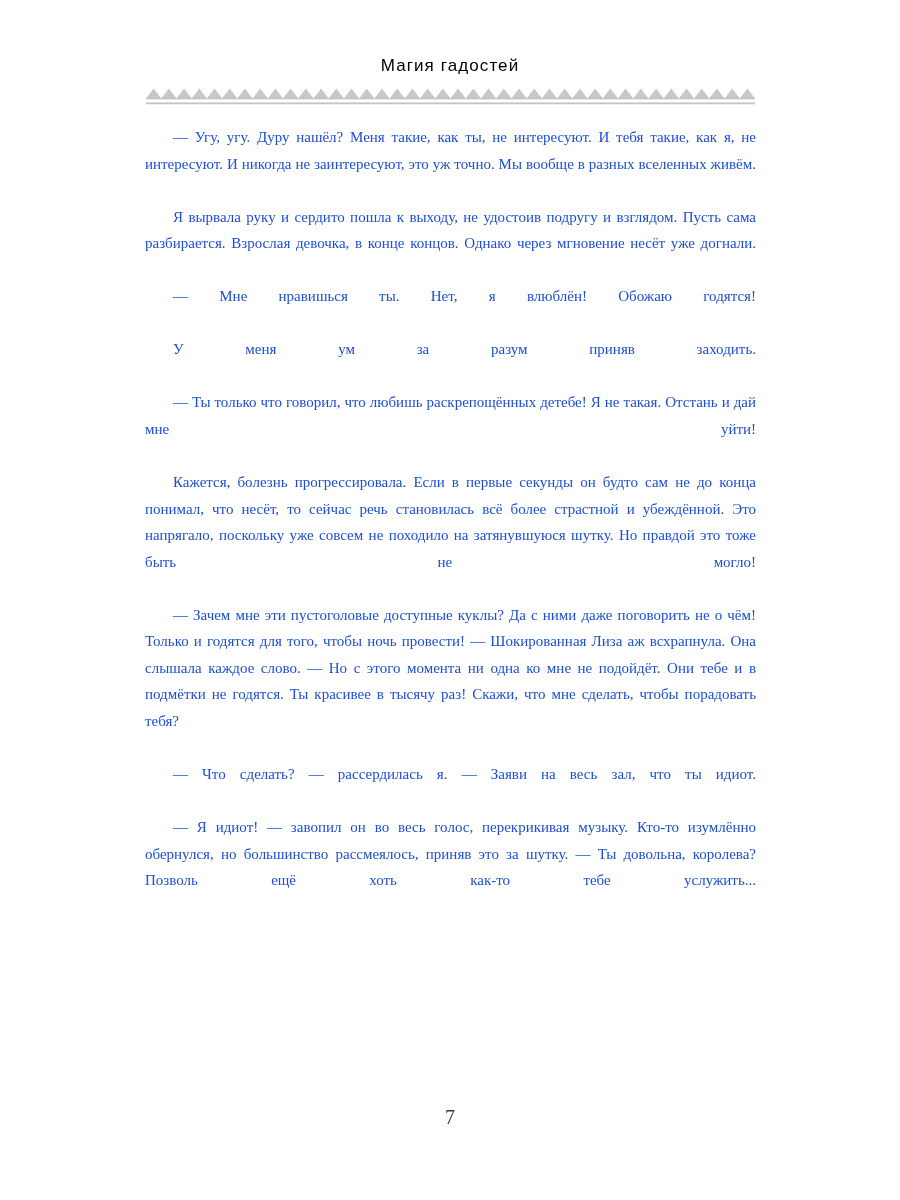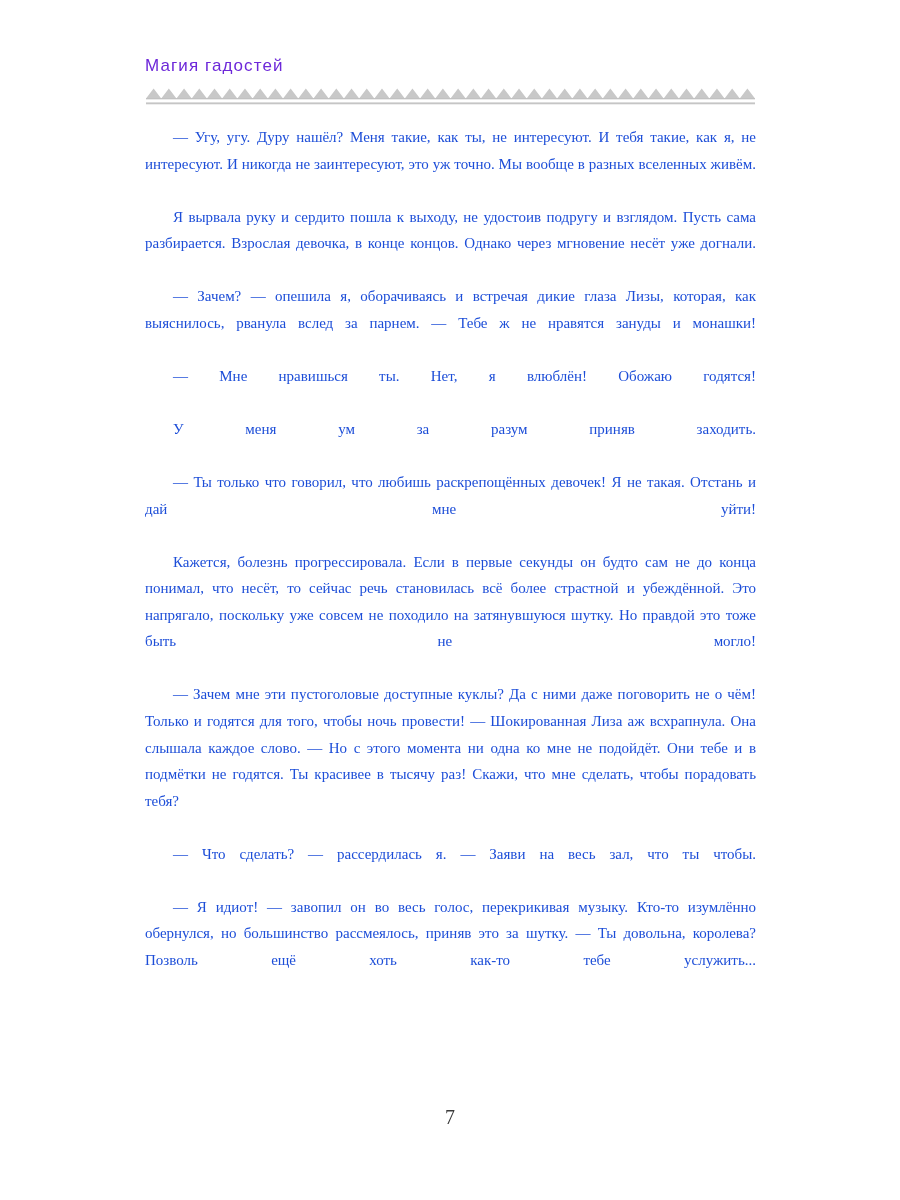--- a/index.html
+++ b/index.html
@@ -15,26 +15,26 @@
     overflow: hidden;
     box-sizing: border-box;
   }
 
   
   .running-head {
     position: absolute;
     left: 145px;
     top: 56px;
     width: 610px;
-    text-align: left;
+    text-align: center;
     font-family: "Liberation Sans", sans-serif;
     font-size: 17px;
     font-weight: 300;
     letter-spacing: 1.1px;
-    color: #6d28d9;
+    color: #000000;
     white-space: nowrap;
   }
 
   
   .ornament {
     position: absolute;
     left: 146px;
     top: 88px;
     width: 609px;
     height: 18px;
@@ -96,25 +96,24 @@
           <path d="M 0.00 10.4 L 7.61 0.6 L 15.22 10.4 Z M 15.22 10.4 L 22.84 0.6 L 30.45 10.4 Z M 30.45 10.4 L 38.06 0.6 L 45.67 10.4 Z M 45.67 10.4 L 53.29 0.6 L 60.90 10.4 Z M 60.90 10.4 L 68.51 0.6 L 76.13 10.4 Z M 76.13 10.4 L 83.74 0.6 L 91.35 10.4 Z M 91.35 10.4 L 98.96 0.6 L 106.57 10.4 Z M 106.58 10.4 L 114.19 0.6 L 121.80 10.4 Z M 121.80 10.4 L 129.41 0.6 L 137.03 10.4 Z M 137.03 10.4 L 144.64 0.6 L 152.25 10.4 Z M 152.25 10.4 L 159.86 0.6 L 167.47 10.4 Z M 167.47 10.4 L 175.09 0.6 L 182.70 10.4 Z M 182.70 10.4 L 190.31 0.6 L 197.92 10.4 Z M 197.92 10.4 L 205.54 0.6 L 213.15 10.4 Z M 213.15 10.4 L 220.76 0.6 L 228.38 10.4 Z M 228.38 10.4 L 235.99 0.6 L 243.60 10.4 Z M 243.60 10.4 L 251.21 0.6 L 258.82 10.4 Z M 258.82 10.4 L 266.44 0.6 L 274.05 10.4 Z M 274.05 10.4 L 281.66 0.6 L 289.28 10.4 Z M 289.27 10.4 L 296.89 0.6 L 304.50 10.4 Z M 304.50 10.4 L 312.11 0.6 L 319.73 10.4 Z M 319.72 10.4 L 327.34 0.6 L 334.95 10.4 Z M 334.95 10.4 L 342.56 0.6 L 350.18 10.4 Z M 350.18 10.4 L 357.79 0.6 L 365.40 10.4 Z M 365.40 10.4 L 373.01 0.6 L 380.63 10.4 Z M 380.63 10.4 L 388.24 0.6 L 395.85 10.4 Z M 395.85 10.4 L 403.46 0.6 L 411.07 10.4 Z M 411.07 10.4 L 418.69 0.6 L 426.30 10.4 Z M 426.30 10.4 L 433.91 0.6 L 441.53 10.4 Z M 441.52 10.4 L 449.14 0.6 L 456.75 10.4 Z M 456.75 10.4 L 464.36 0.6 L 471.98 10.4 Z M 471.97 10.4 L 479.59 0.6 L 487.20 10.4 Z M 487.20 10.4 L 494.81 0.6 L 502.43 10.4 Z M 502.43 10.4 L 510.04 0.6 L 517.65 10.4 Z M 517.65 10.4 L 525.26 0.6 L 532.88 10.4 Z M 532.88 10.4 L 540.49 0.6 L 548.10 10.4 Z M 548.10 10.4 L 555.71 0.6 L 563.33 10.4 Z M 563.32 10.4 L 570.94 0.6 L 578.55 10.4 Z M 578.55 10.4 L 586.16 0.6 L 593.77 10.4 Z M 593.77 10.4 L 601.39 0.6 L 609.00 10.4 Z" fill="#c8c8c8"></path>
         </g>
       <rect id="rule-thin" x="0" y="10.2" width="609" height="1.1" fill="#b8b8b8"></rect>
       <rect id="rule-thick" x="0" y="14.4" width="609" height="1.9" fill="#c5c5c5"></rect>
     </svg>
   </div>
 
   <div class="textblock">
       <p>— Угу, угу. Дуру нашёл? Меня такие, как ты, не интересуют. И тебя такие, как я, не интересуют. И никогда не заинтересуют, это уж точно. Мы вообще в разных вселенных живём.</p>
       <p>Я вырвала руку и сердито пошла к выходу, не удостоив под­ругу и взглядом. Пусть сама разбирается. Взрослая девочка, в конце концов. Однако через мгновение несёт уже догнали.</p>
-      <p>— Зачем? — опешила я, оборачиваясь и встречая дикие гла­за Лизы, которая, как выяснилось, рванула вслед за парнем. — Тебе ж не нравятся зануды и монашки!</p>
       <p>— Мне нравишься ты. Нет, я влюблён! Обожаю годятся!</p>
       <p>У меня ум за разум приняв заходить.</p>
-      <p>— Ты только что говорил, что любишь раскрепощённых де­вочек! Я не такая. Отстань и дай мне уйти!</p>
+      <p>— Ты только что говорил, что любишь раскрепощённых де­тебе! Я не такая. Отстань и дай мне уйти!</p>
       <p>Кажется, болезнь прогрессировала. Если в первые секунды он будто сам не до конца понимал, что несёт, то сейчас речь становилась всё более страстной и убеждённой. Это напрягало, поскольку уже совсем не походило на затянувшуюся шутку. Но правдой это тоже быть не могло!</p>
       <p>— Зачем мне эти пустоголовые доступные куклы? Да с ними даже поговорить не о чём! Только и годятся для того, чтобы ночь провести! — Шокированная Лиза аж всхрапнула. Она слы­шала каждое слово. — Но с этого момента ни одна ко мне не по­дойдёт. Они тебе и в подмётки не годятся. Ты красивее в тысячу раз! Скажи, что мне сделать, чтобы порадовать тебя?</p>
-      <p>— Что сделать? — рассердилась я. — Заяви на весь зал, что ты чтобы.</p>
+      <p>— Что сделать? — рассердилась я. — Заяви на весь зал, что ты идиот.</p>
       <p>— Я идиот! — завопил он во весь голос, перекрикивая музы­ку. Кто-то изумлённо обернулся, но большинство рассмеялось, приняв это за шутку. — Ты довольна, королева? Позволь ещё хоть как-то тебе услужить...</p>
     </div>
 
   <div class="folio">7</div>
 
 </div>
 
 </body></html>

